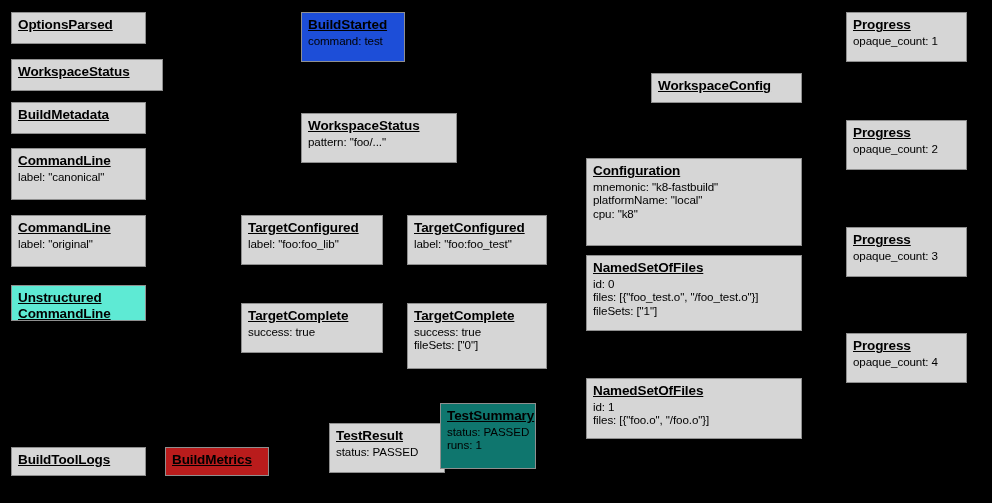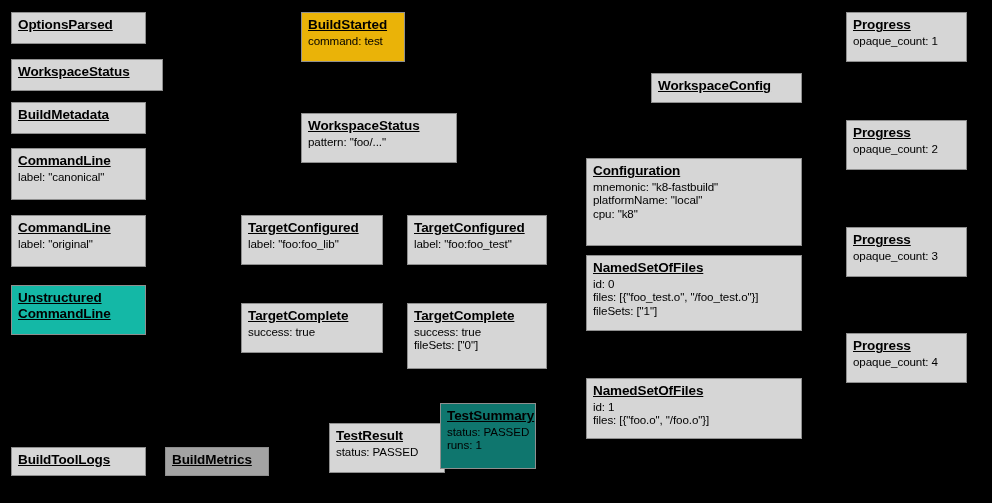--- a/index.html
+++ b/index.html
@@ -77,34 +77,34 @@
       <span class="node-fields">
         <span class="node-field">label: "canonical"</span>
       </span>
     </div>
     <div class="node" style="left: 11px; top: 215px; width: 135px; height: 52px; background: rgb(214, 214, 214); border-color: rgb(143, 143, 143); color: rgb(0, 0, 0);">
       <span class="node-title">CommandLine</span>
       <span class="node-fields">
         <span class="node-field">label: "original"</span>
       </span>
     </div>
-    <div class="node wrap-title" style="left: 11px; top: 285px; width: 135px; height: 50px; background: #14b8a6; border-color: rgb(143, 143, 143); color: rgb(0, 0, 0);">
+    <div class="node wrap-title" style="left: 11px; top: 285px; width: 135px; height: 36px; background: #5eead4; border-color: rgb(143, 143, 143); color: rgb(0, 0, 0);">
       <span class="node-title">Unstructured
 CommandLine</span>
       <span class="node-fields"></span>
     </div>
     <div class="node" style="left: 11px; top: 447px; width: 135px; height: 29px; background: rgb(214, 214, 214); border-color: rgb(143, 143, 143); color: rgb(0, 0, 0);">
       <span class="node-title">BuildToolLogs</span>
       <span class="node-fields"></span>
     </div>
-    <div class="node" style="left: 165px; top: 447px; width: 104px; height: 29px; background: #a3a3a3; border-color: rgb(143, 143, 143); color: rgb(0, 0, 0);">
+    <div class="node" style="left: 165px; top: 447px; width: 104px; height: 29px; background: #b91c1c; border-color: rgb(143, 143, 143); color: rgb(0, 0, 0);">
       <span class="node-title">BuildMetrics</span>
       <span class="node-fields"></span>
     </div>
-    <div class="node" style="left: 301px; top: 12px; width: 104px; height: 50px; background: #eab308; border-color: rgb(143, 143, 143); color: rgb(0, 0, 0);">
+    <div class="node" style="left: 301px; top: 12px; width: 104px; height: 50px; background: #1d4ed8; border-color: rgb(143, 143, 143); color: rgb(0, 0, 0);">
       <span class="node-title">BuildStarted</span>
       <span class="node-fields">
         <span class="node-field">command: test</span>
       </span>
     </div>
     <div class="node" style="left: 301px; top: 113px; width: 156px; height: 50px; background: rgb(214, 214, 214); border-color: rgb(143, 143, 143); color: rgb(0, 0, 0);">
       <span class="node-title">WorkspaceStatus</span>
       <span class="node-fields">
         <span class="node-field">pattern: "foo/..."</span>
       </span>

